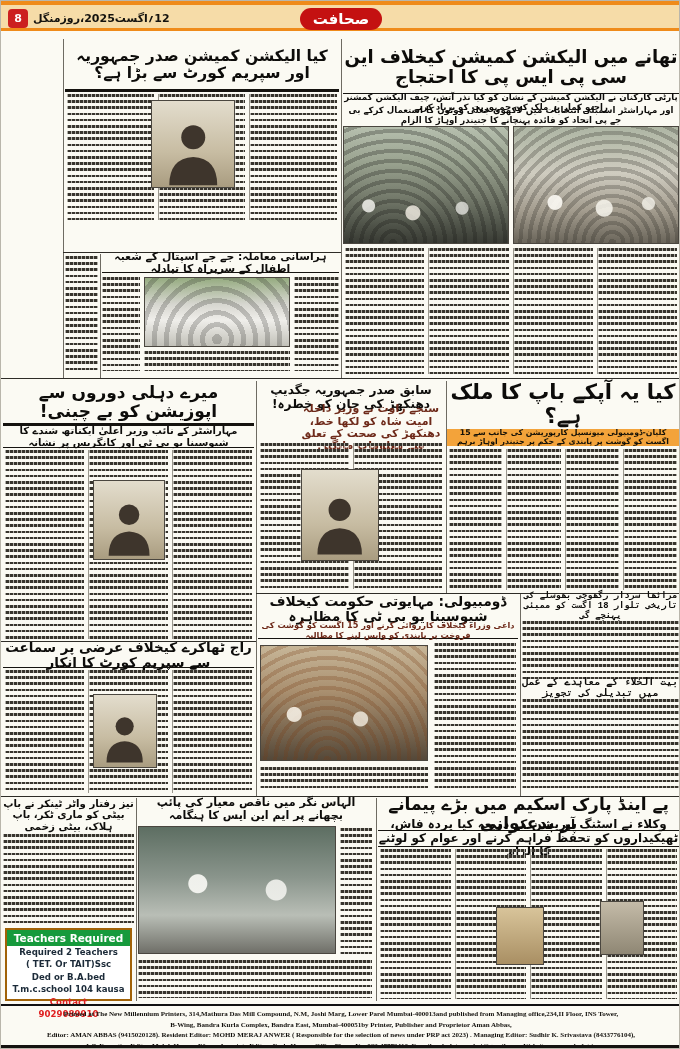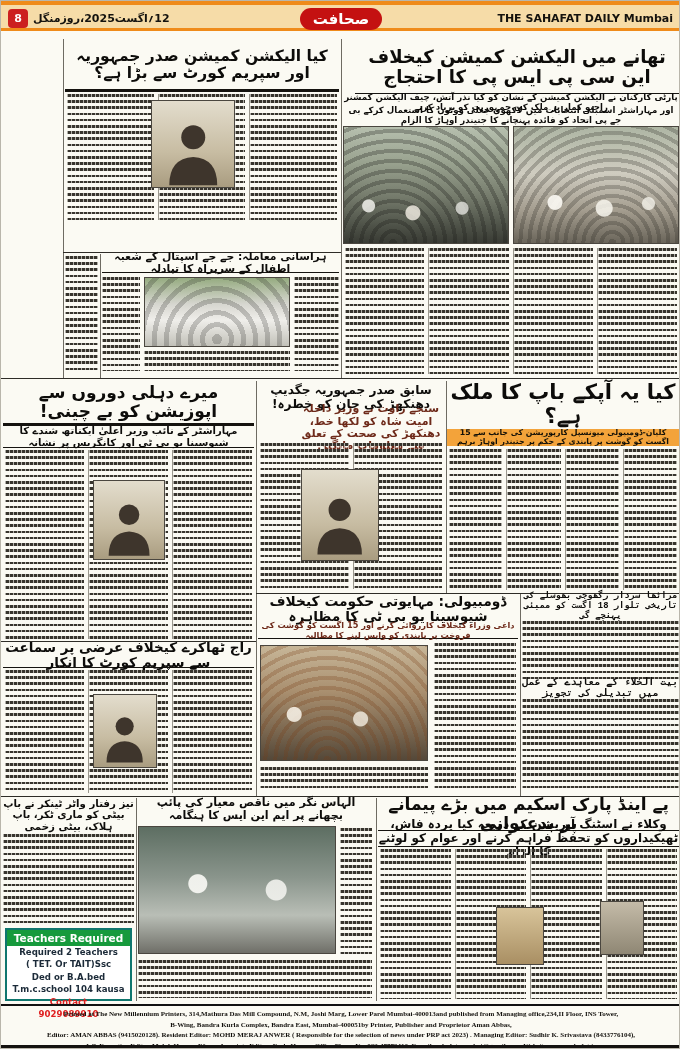--- a/index.html
+++ b/index.html
@@ -51,39 +51,38 @@
   .maroon{color:#6e2a1a;}
   
   .hdr{background:#f6dca8;border-top:4px solid #ef8b1a;border-bottom:3px solid #ef8b1a;}
   .hdr .pageno{background:#cc2020;color:#fff;border-radius:4px;font-weight:bold;
       display:flex;align-items:center;justify-content:center;font-size:11px;}
   .hdr .mast{background:#c41111;color:#fff;border-radius:12px;font-weight:bold;
       display:flex;align-items:center;justify-content:center;font-size:15px;}
   .hdr .date,.hdr .edition{display:flex;align-items:center;font-weight:bold;color:#14120e;}
   .orangebar{background:#f3a33a;color:#141108;}
   
-  .ad{border:2px solid #0f766e;background:#fff;}
+  .ad{border:2px solid #a16207;background:#fff;}
   .ad .adtitle{background:#169a3c;color:#fff;font-weight:bold;font-size:10.5px;text-align:center;padding:2px 0;}
   .ad .adline{font-size:8.6px;font-weight:bold;color:#1b2a38;text-align:center;line-height:1.45;}
   .ad .red{color:#e02020;}
   
   .foot{border-top:2px solid #111;font-family:"Liberation Serif",serif;font-size:7px;font-weight:bold;
         color:#14120e;text-align:center;line-height:1.5;padding-top:3px;}
   .botbar{background:#141210;}
 </style>
 </head>
 <body>
 
 <div class="page">
 
   <div class="abs hdr" style="left:0;top:3;width:680px;height:30px;">
     <div class="abs pageno" style="left:7px;top:4px;width:20px;height:19px;">8</div>
     <div class="abs date rtl" style="left:32px;top:0;height:27px;font-size:11px;">12؍اگست2025،روزمنگل</div>
     <div class="abs mast" style="left:299px;top:3px;width:82px;height:22px;">صحافت</div>
-    <div class="abs edition" style="right:8px;top:0;height:27px;font-size:11px;">THE SAHAFAT DAILY Mumbai</div>
   </div>
 
   <div class="vr" style="left:62px;top:38px;height:339px;"></div>
   <div class="vr" style="left:340px;top:38px;height:339px;"></div>
   <div class="vr" style="left:99px;top:253px;height:124px;"></div>
   <div class="vr" style="left:255px;top:380px;height:415px;"></div>
   <div class="vr" style="left:445px;top:380px;height:212px;"></div>
   <div class="vr" style="left:519px;top:592px;height:203px;"></div>
   <div class="vr" style="left:135px;top:797px;height:203px;"></div>
   <div class="vr" style="left:375px;top:797px;height:203px;"></div>
@@ -105,21 +104,21 @@
       <div class="abs portrait photo" style="left:86px;top:6px;width:84px;height:88px;">
         <svg viewBox="0 0 100 100">
             <circle cx="50" cy="32" r="17"></circle>
             <path d="M16 100 Q16 62 50 60 Q84 62 84 100 Z"></path>
           </svg>
       </div>
     </div>
   </div>
 
   <div class="abs" style="left:342px;top:40px;width:336px;height:335px;">
-    <div class="hl deckline" style="height:52px;font-size:18px;margin-left:12px;">تھانے میں الیکشن کمیشن کیخلاف این سی پی ایس پی کا احتجاج</div>
+    <div class="hl deckline" style="height:52px;font-size:18px;">تھانے میں الیکشن کمیشن کیخلاف این سی پی ایس پی کا احتجاج</div>
     <div style="padding:2px 0;">
       <div class="hl" style="height:13px;font-size:8.6px;">پارٹی کارکنان نے الیکشن کمیشن کے نشان کو کیا نذر آتش، چیف الیکشن کمشنر راجیو کمار پر ملک کی جمہوریت کو برباد کرنے</div>
       <div class="hl" style="height:13px;font-size:8.6px;text-align:center;">اور مہاراشٹر اسمبلی انتخابات میں لاکھوں جعلی ووٹوں کا استعمال کرکے بی جے پی اتحاد کو فائدہ پہنچانے کا جتیندر اوہاڑ کا الزام</div>
     </div>
     <div style="display:flex;gap:4px;height:118px;margin-top:2px;">
       <div class="photo photo-crowd" style="flex:1;"></div>
       <div class="photo photo-crowd2" style="flex:1;"></div>
     </div>
     <div style="position:relative;height:126px;margin-top:4px;">
       <div class="cols" style="height:100%;">

